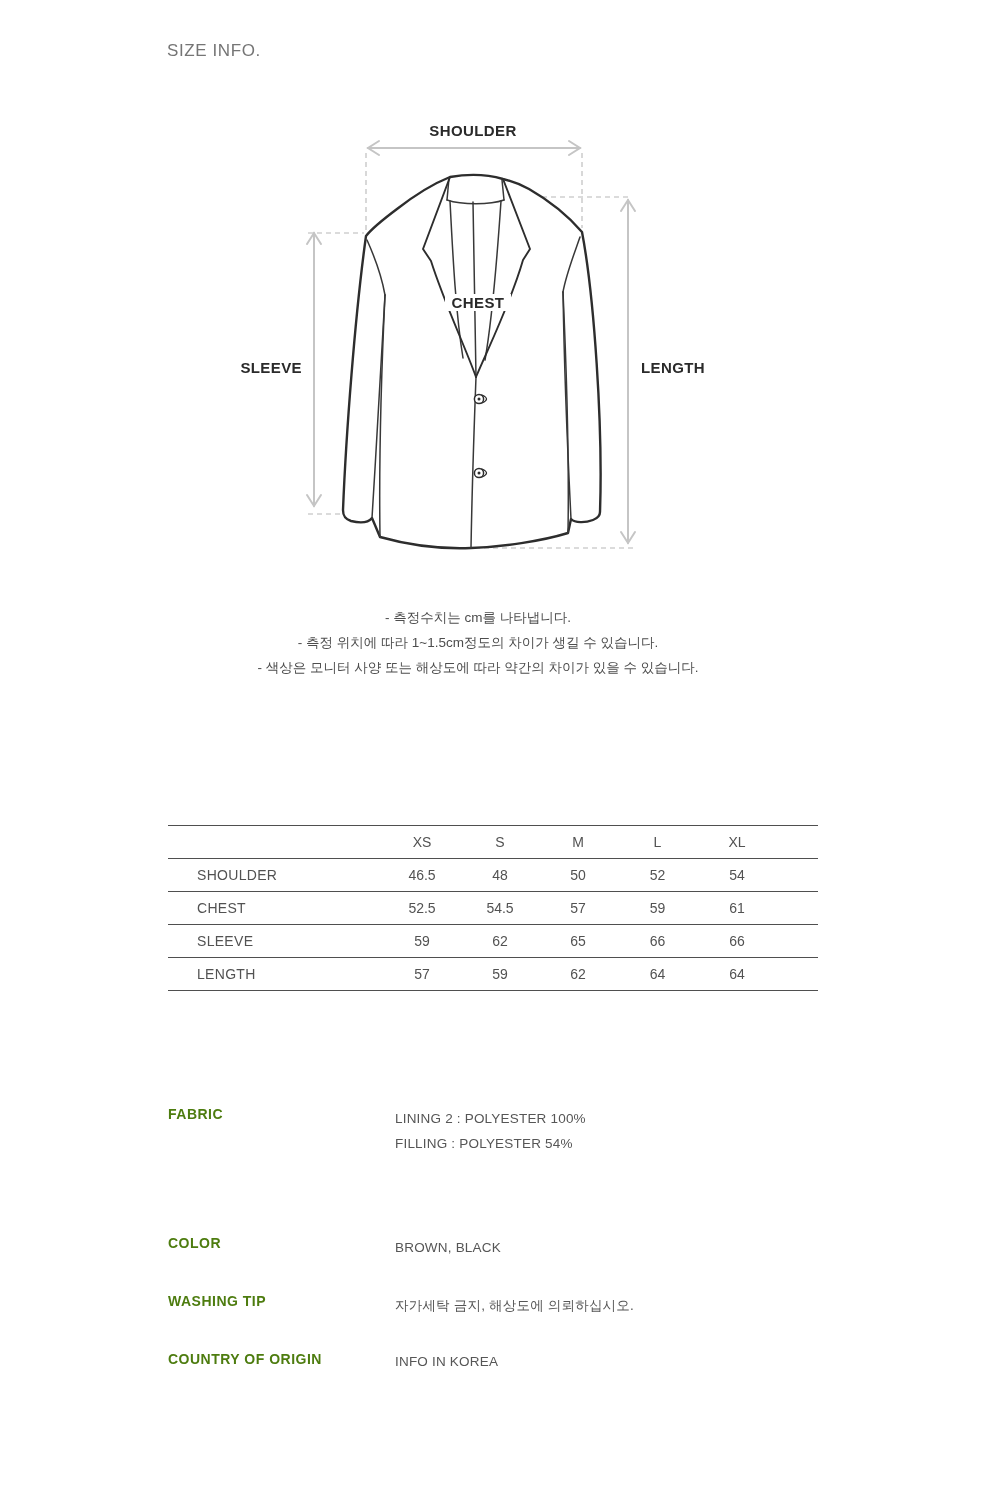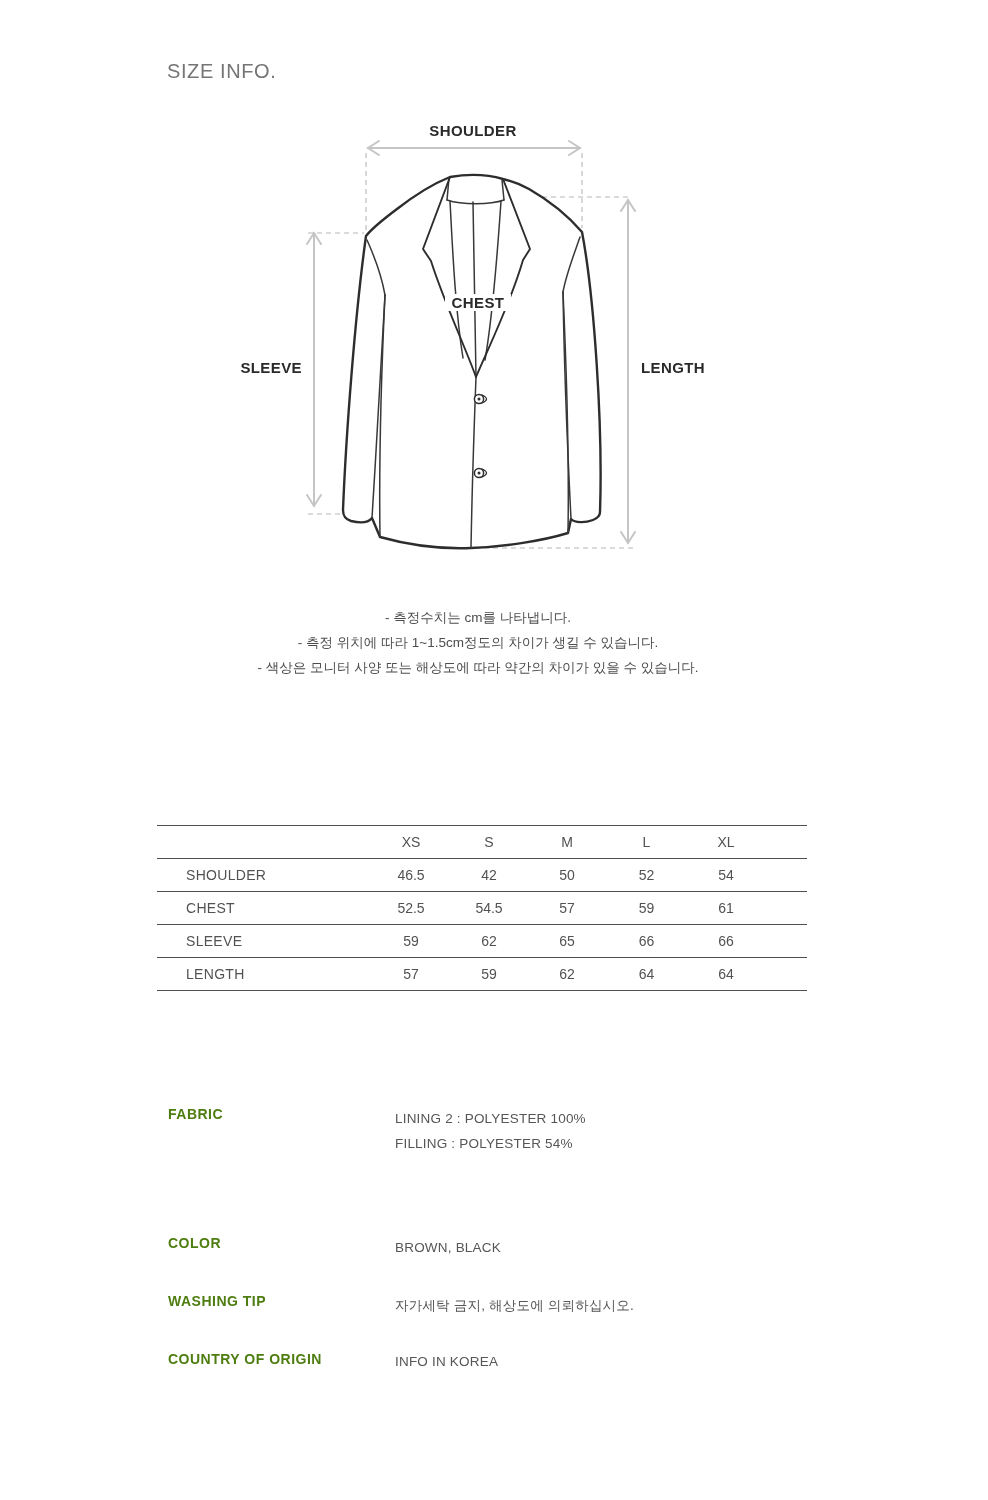--- a/index.html
+++ b/index.html
@@ -7,21 +7,21 @@
   body {
     width:988px; height:1500px; position:relative;
     font-family:"Liberation Sans", sans-serif;
     color:#555;
   }
   .abs { position:absolute; }
 
   
   .page-title {
     left:167px; top:41px;
-    font-size:20px; letter-spacing:0.6px; color:#757575;margin-top:19px;
+    font-size:17px; letter-spacing:0.6px; color:#757575;
   }
 
   
   .diagram { left:230px; top:120px; width:530px; height:460px; }
   .diagram svg { position:absolute; left:0; top:0; }
   .dim-label {
     position:absolute; font-size:15px; font-weight:bold;
     color:#2a2a2a; letter-spacing:0.4px;
   }
   .dim-shoulder { left:148px; top:2px;  width:190px; text-align:center; }
@@ -29,21 +29,21 @@
   .dim-sleeve   { left:-40px; top:239px; width:112px; text-align:right; }
   .dim-length   { left:411px; top:239px; }
 
   
   .notes {
     left:153px; top:605px; width:650px;
     text-align:center; font-size:13.5px; color:#4d4d4d; line-height:25px;
   }
 
   
-  .size-table-wrap { left:157px; top:825px; width:650px; }
+  .size-table-wrap { left:168px; top:825px; width:650px; }
   table.size-table {
     width:650px; border-collapse:collapse; table-layout:fixed;
     font-size:14px; color:#525252;
   }
   table.size-table tr { border-bottom:1.6px solid #4f4f4f; }
   table.size-table tr.tbl-top { border-bottom:1.6px solid #4f4f4f; }
   table.size-table th, table.size-table td {
     height:33px; font-weight:normal; text-align:center; vertical-align:middle;
   }
   table.size-table th.rowlabel { text-align:left; padding-left:29px; letter-spacing:0.3px; }
@@ -167,21 +167,21 @@
       <th class="rowlabel"></th>
       <th>XS</th>
       <th>S</th>
       <th>M</th>
       <th>L</th>
       <th class="col-xl">XL</th>
     </tr>
     <tr>
       <th class="rowlabel">SHOULDER</th>
       <td>46.5</td>
-      <td>42</td>
+      <td>48</td>
       <td>50</td>
       <td>52</td>
       <td class="col-xl">54</td>
     </tr>
     <tr>
       <th class="rowlabel">CHEST</th>
       <td>52.5</td>
       <td>54.5</td>
       <td>57</td>
       <td>59</td>

